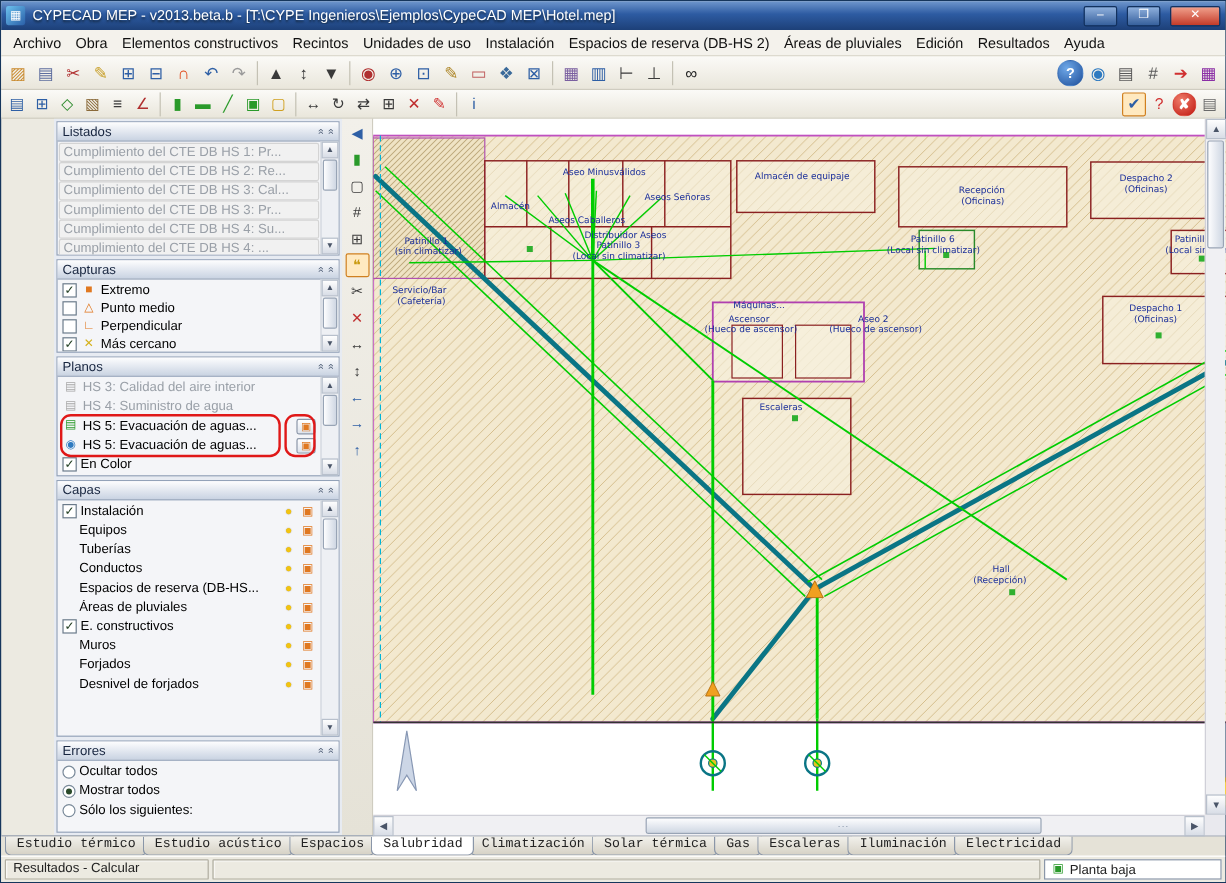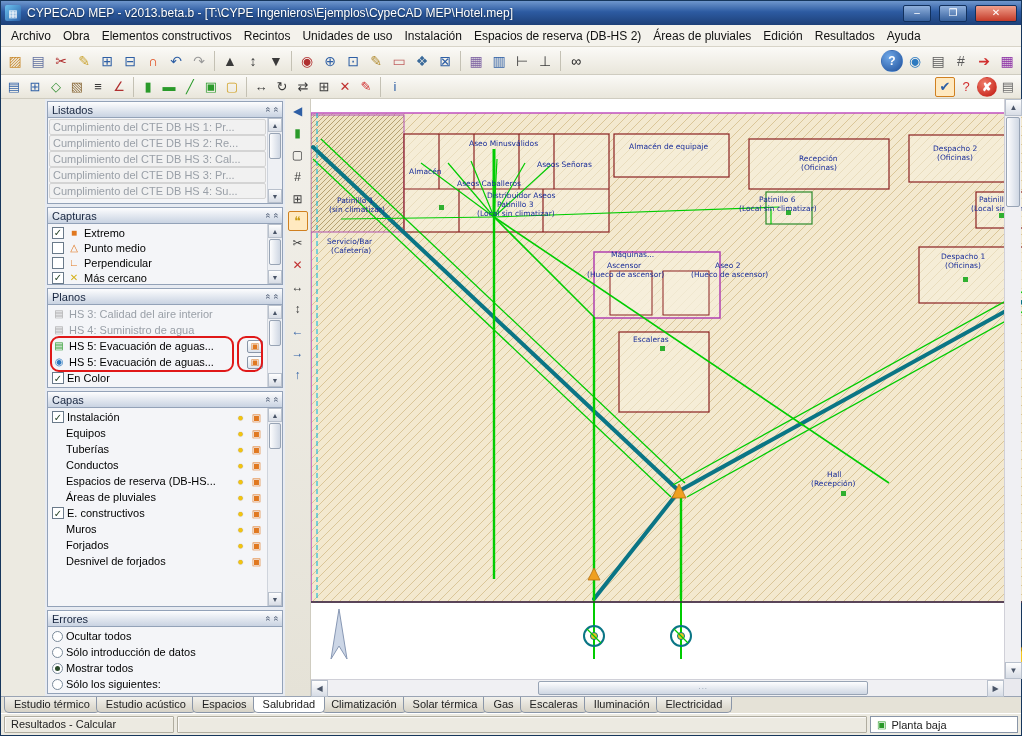--- a/index.html
+++ b/index.html
@@ -104,21 +104,21 @@
             border:1px solid #b8c0cc; font-size:8px; color:#4a5568; display:flex; align-items:center; justify-content:center; }
   .sc-thumb-v { height:90px; margin:1px; background:linear-gradient(90deg,#fdfdfe,#cfd7e3);
                 border:1px solid #98a4b5; border-radius:2px; }
   .sc-thumb-h { width:330px; margin:1px 0 1px 210px; background:linear-gradient(#fdfdfe,#cfd7e3);
                 border:1px solid #98a4b5; border-radius:2px; font-size:8px; color:#8494a8;
                 display:flex; align-items:center; justify-content:center; letter-spacing:1px; }
   .scroll-corner { position:absolute; right:0; bottom:0; width:17px; height:17px; background:#e9e9ee; }
 
   
   .tabbar { height:17px; flex:0 0 17px; background:#e5e2d7; border-top:1px solid #9aa4b4;
-            display:flex; align-items:flex-start; padding-left:3px; font-size:11px; }
+            display:flex; align-items:flex-start; padding-left:3px; font-size:11px;font-family:Liberation Mono, monospace; }
   .tab { height:16px; line-height:14px; padding:0 9px; background:linear-gradient(#f2f1ec,#d6d2c6);
          border:1px solid #8a96a8; border-top:none; border-radius:0 0 5px 5px; margin-right:-4px;
          color:#222; white-space:nowrap; }
   .tab.active { background:#fff; position:relative; z-index:2; }
 
   
   .statusbar { height:22px; flex:0 0 22px; background:#eceae1; border-top:1px solid #fff;
                display:flex; align-items:center; padding:2px 3px; gap:3px; font-size:11px; color:#222; }
   .status-cell { border:1px solid #b0ada0; border-radius:1px; height:17px; line-height:15px; padding:0 6px;
                  background:#eceae1; box-shadow:inset 1px 1px 1px rgba(255,255,255,.8); white-space:nowrap; }
@@ -247,20 +247,23 @@
               </div>
               <div class="list-row btnlike">
                 <span class="lbl">Cumplimiento del CTE DB HS 3: Cal...</span>
               </div>
               <div class="list-row btnlike">
                 <span class="lbl">Cumplimiento del CTE DB HS 3: Pr...</span>
               </div>
               <div class="list-row btnlike">
                 <span class="lbl">Cumplimiento del CTE DB HS 4: Su...</span>
               </div>
+              <div class="list-row btnlike">
+                <span class="lbl">Cumplimiento del CTE DB HS 4: ...</span>
+              </div>
             </div>
           <div class="vscroll">
             <div class="vs-btn">▲</div>
             <div class="vs-thumb"></div>
             <div class="vs-track"></div>
             <div class="vs-btn">▼</div>
           </div>
         </div>
       </div>
 
@@ -418,24 +421,20 @@
         <div class="panel-header">
           <span>Errores</span>
           <span class="chevron">«</span>
           <span class="chevron">«</span>
         </div>
         <div class="panel-body">
           <div class="rows">
               <div class="list-row">
                 <span class="radio"></span>
                 <span class="lbl">Ocultar todos</span>
-              </div>
-              <div class="list-row">
-                <span class="radio"></span>
-                <span class="lbl">Sólo introducción de datos</span>
               </div>
               <div class="list-row">
                 <span class="radio sel"></span>
                 <span class="lbl">Mostrar todos</span>
               </div>
               <div class="list-row">
                 <span class="radio"></span>
                 <span class="lbl">Sólo los siguientes:</span>
               </div>
             </div>

